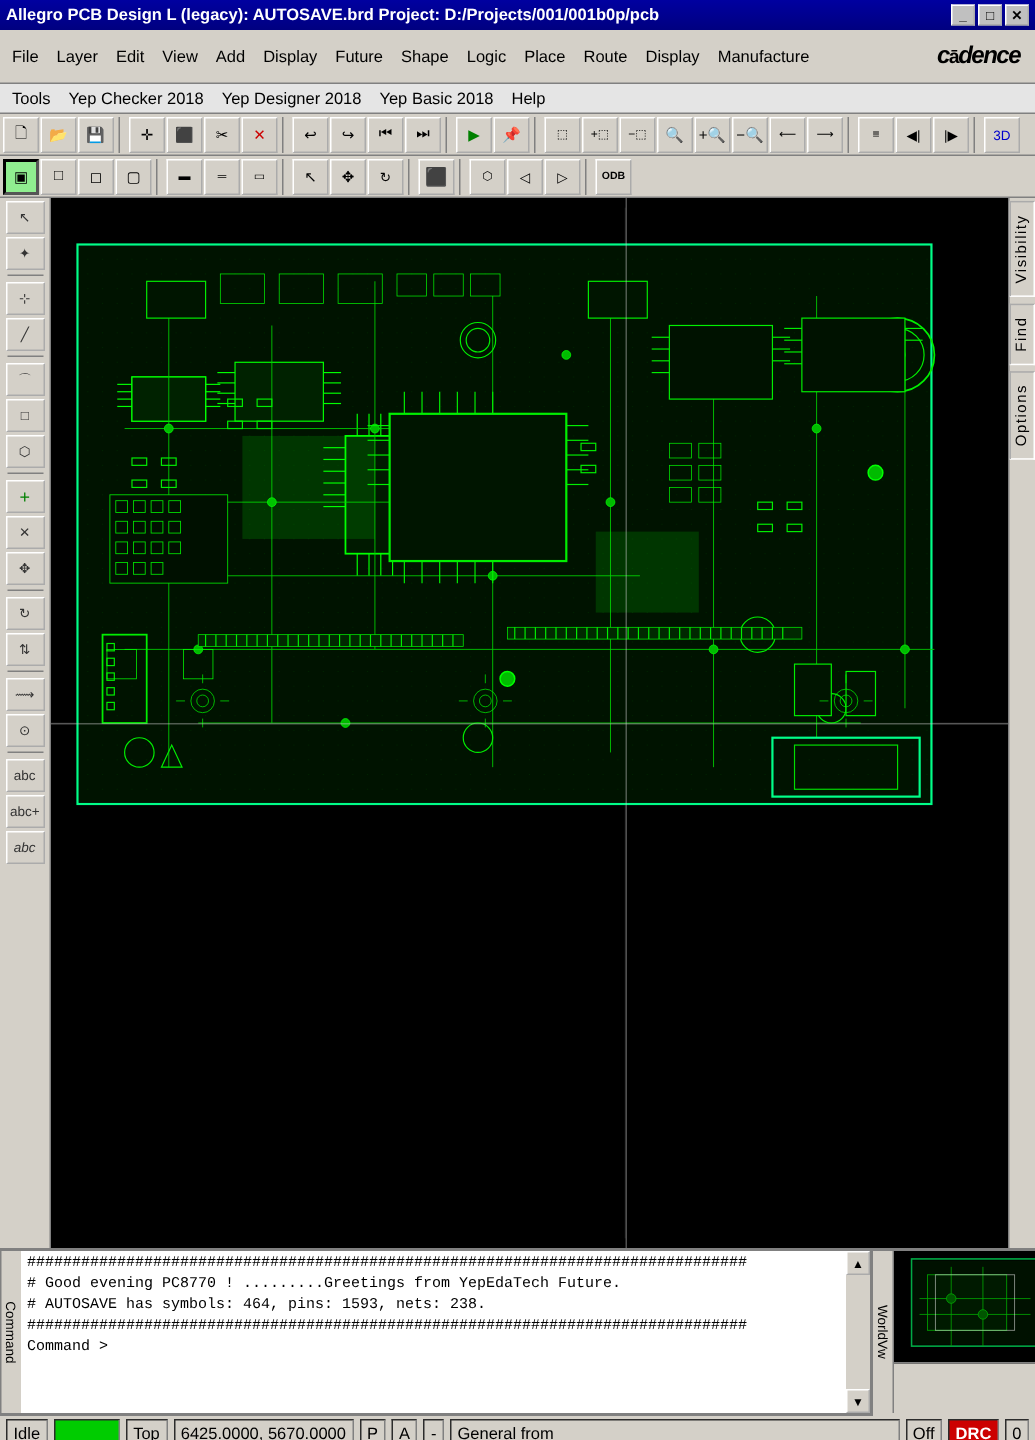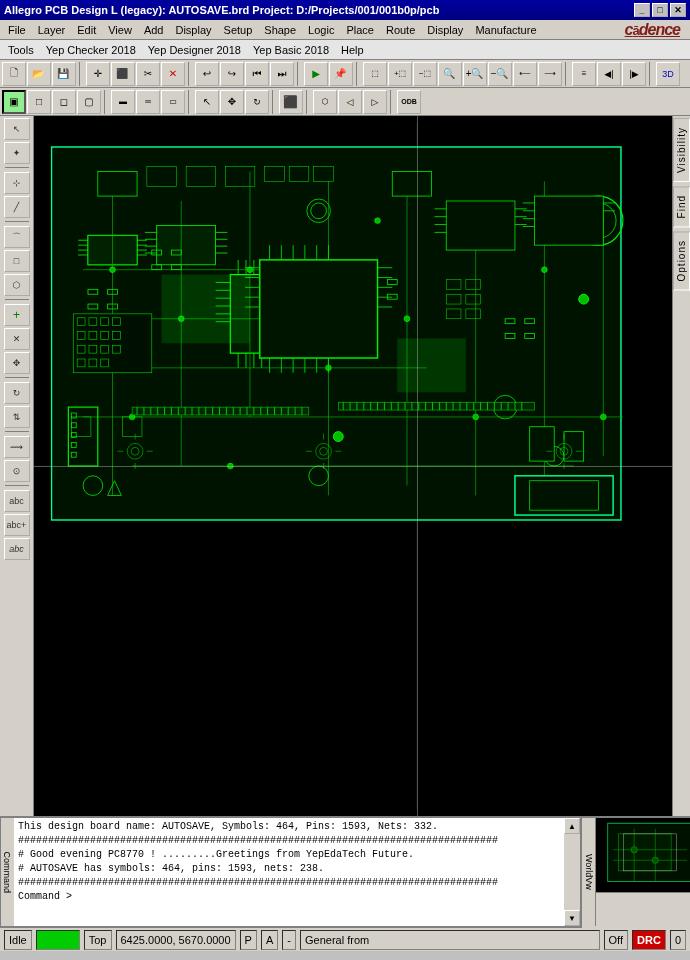--- a/index.html
+++ b/index.html
@@ -19,21 +19,21 @@
     #title-bar .title-text { flex: 1; }
     #title-bar .win-controls { display: flex; gap: 2px; }
     #title-bar .win-btn {
       width: 16px; height: 14px; background: #c0c0c0; border: 1px outset #fff;
       display: flex; align-items: center; justify-content: center; font-size: 9px; color: black; cursor: pointer;
     }
     
     
     #menu-bar {
       background: #d4d0c8;
-      height: 20px;
+      height: 36px;
       display: flex;
       align-items: center;
       border-bottom: 1px solid #808080;
       padding: 0 2px;
       justify-content: flex-end;
     }
     .menu-item {
       padding: 2px 6px;
       font-size: 11px;
       cursor: pointer;
@@ -264,26 +264,25 @@
     }
     .scroll-track {
       flex: 1;
       background: #a0a0a0;
     }
     
     
     #cadence-logo {
       font-size: 16px;
       font-weight: bold;
-      color: #7f1d1d;
+      color: #000000;
       font-style: italic;
       letter-spacing: -1px;
       margin-left: auto;
       padding-right: 8px;
-      text-decoration: underline;
     }
     
     
     #pcb-svg {
       position: absolute;
       top: 0; left: 0;
       width: 100%; height: 100%;
     }
   </style>
 </head>
@@ -298,21 +297,21 @@
   </div>
 </div>
 
 <div id="menu-bar">
   <div class="menu-item">File</div>
   <div class="menu-item">Layer</div>
   <div class="menu-item">Edit</div>
   <div class="menu-item">View</div>
   <div class="menu-item">Add</div>
   <div class="menu-item">Display</div>
-  <div class="menu-item">Setup</div>
+  <div class="menu-item">Future</div>
   <div class="menu-item">Shape</div>
   <div class="menu-item">Logic</div>
   <div class="menu-item">Place</div>
   <div class="menu-item">Route</div>
   <div class="menu-item">Display</div>
   <div class="menu-item">Manufacture</div>
   <div id="cadence-logo">c<span style="font-style:normal;font-size:13px;">ā</span>dence</div>
 </div>
 
 <div id="menu-bar2">
@@ -730,21 +729,20 @@
   </div>
 </div>
 
 <div id="console-area">
   <div id="console-left">
     <div style="display:flex;height:100%;position:relative;">
       <div class="console-label">
         <span style="writing-mode:vertical-lr;transform:rotate(180deg);font-size:9px;">Command</span>
       </div>
       <div id="console-text" style="margin-left:14px;">
-        <div style="font-family:'Courier New',monospace;font-size:10px;line-height:1.4;">This design board name: AUTOSAVE, Symbols: 464, Pins: 1593, Nets: 332.</div>
         <div style="font-family:'Courier New',monospace;font-size:10px;line-height:1.4;overflow:hidden;white-space:nowrap;">################################################################################</div>
         <div style="font-family:'Courier New',monospace;font-size:10px;line-height:1.4;"># Good evening PC8770 !     .........Greetings from YepEdaTech Future.</div>
         <div style="font-family:'Courier New',monospace;font-size:10px;line-height:1.4;"># AUTOSAVE has symbols: 464, pins: 1593, nets: 238.</div>
         <div style="font-family:'Courier New',monospace;font-size:10px;line-height:1.4;overflow:hidden;white-space:nowrap;">################################################################################</div>
         <div style="font-family:'Courier New',monospace;font-size:10px;line-height:1.4;">Command &gt;</div>
       </div>
       <div id="console-scroll">
         <div class="scroll-arrow">▲</div>
         <div class="scroll-track"></div>
         <div class="scroll-arrow">▼</div>

